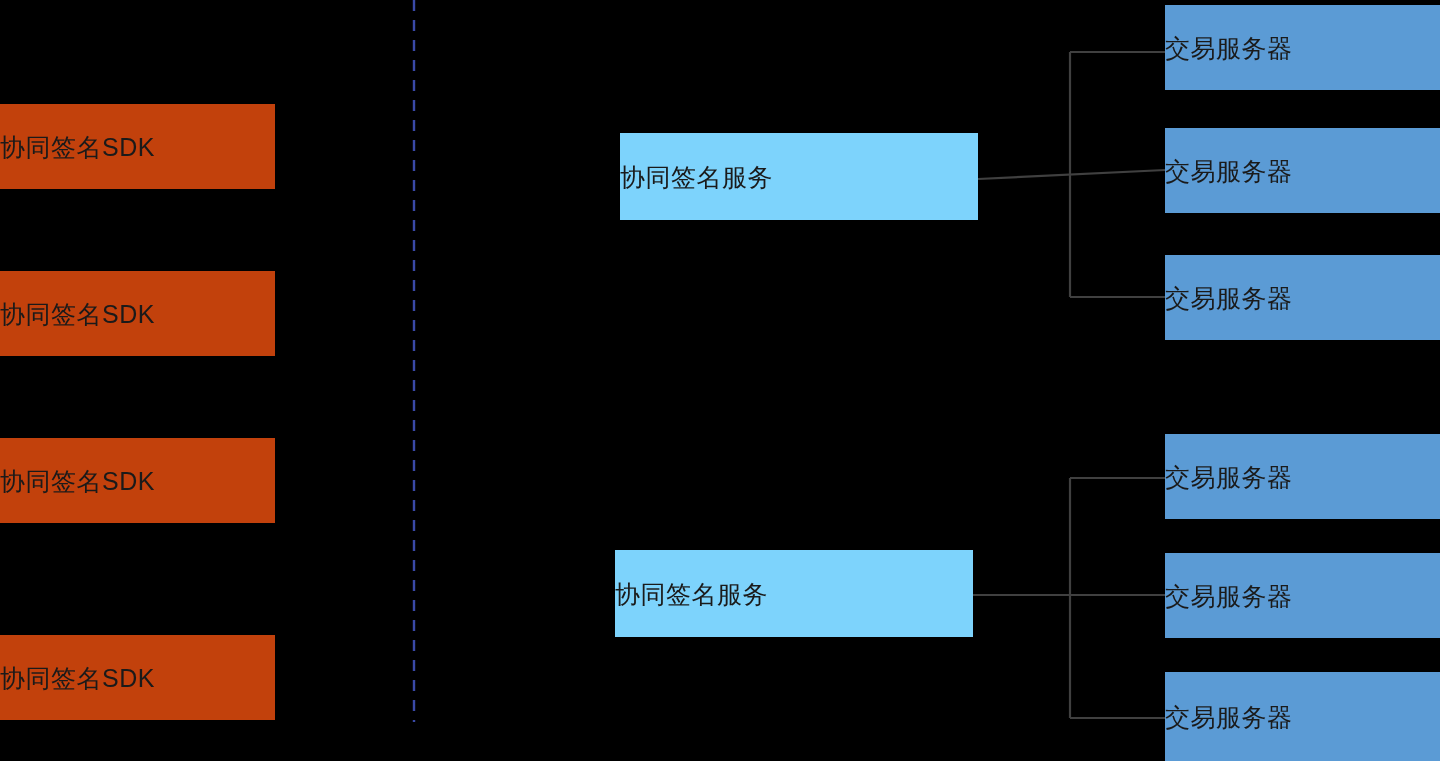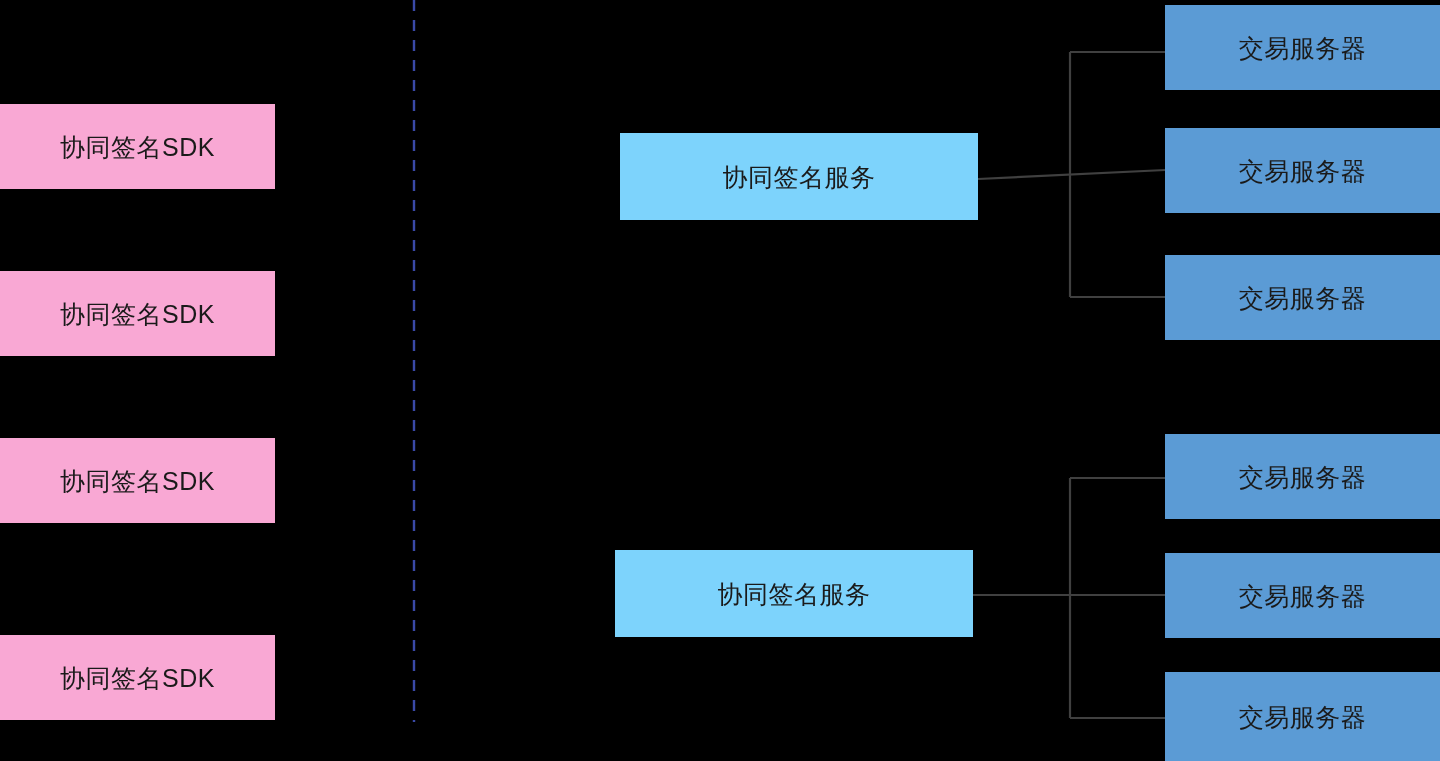--- a/index.html
+++ b/index.html
@@ -12,30 +12,29 @@
     width: 1440px;
     height: 761px;
     background: #000000;
     overflow: hidden;
     font-family: "Liberation Sans", "DejaVu Sans", sans-serif;
   }
   .node {
     position: absolute;
     display: flex;
     align-items: center;
-    justify-content: center;
     box-sizing: border-box;
     color: #1a1a1a;
     font-size: 25px;
     line-height: 1.2;
     letter-spacing: 0.5px;
     white-space: nowrap;
     user-select: none;
   }
-  .node-sdk   { background: #f9a8d4; }
+  .node-sdk   { background: #c2410c; }
   .node-svc   { background: #7dd3fc; }
   .node-srv   { background: #5B9BD5; }
   .node-label { pointer-events: none; }
 
   svg.wires {
     position: absolute;
     left: 0;
     top: 0;
     width: 1440px;
     height: 761px;

